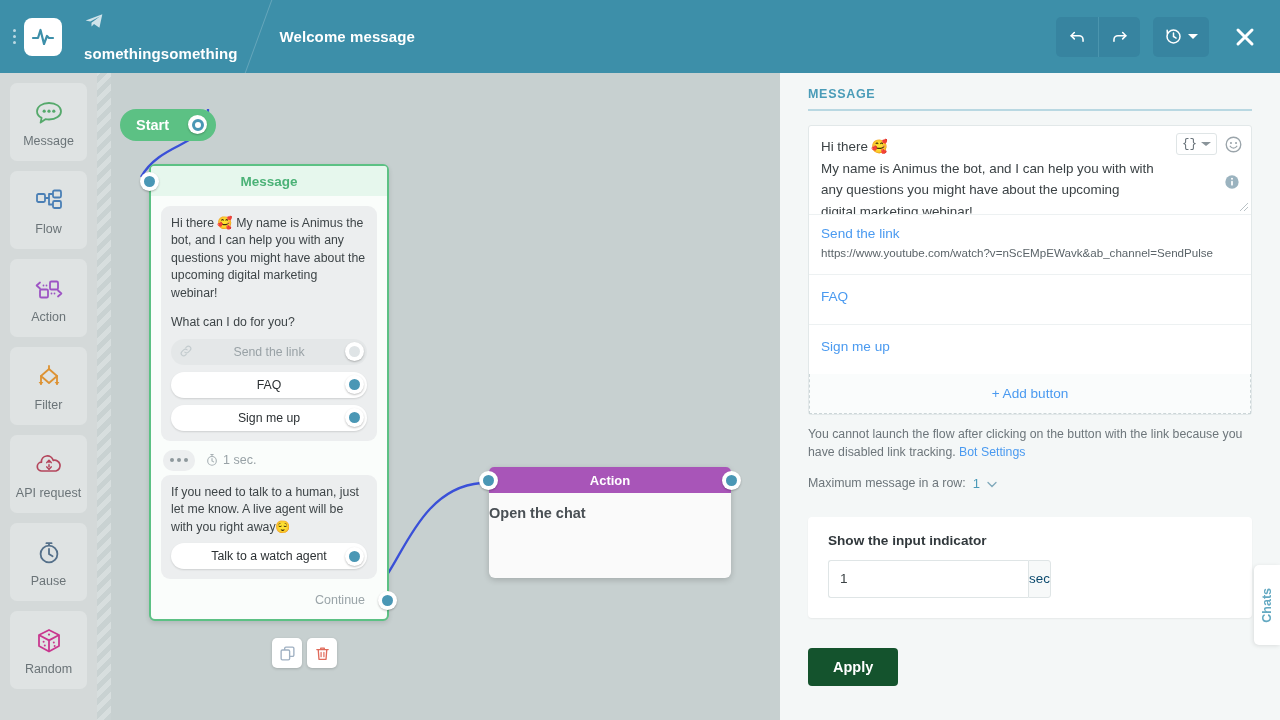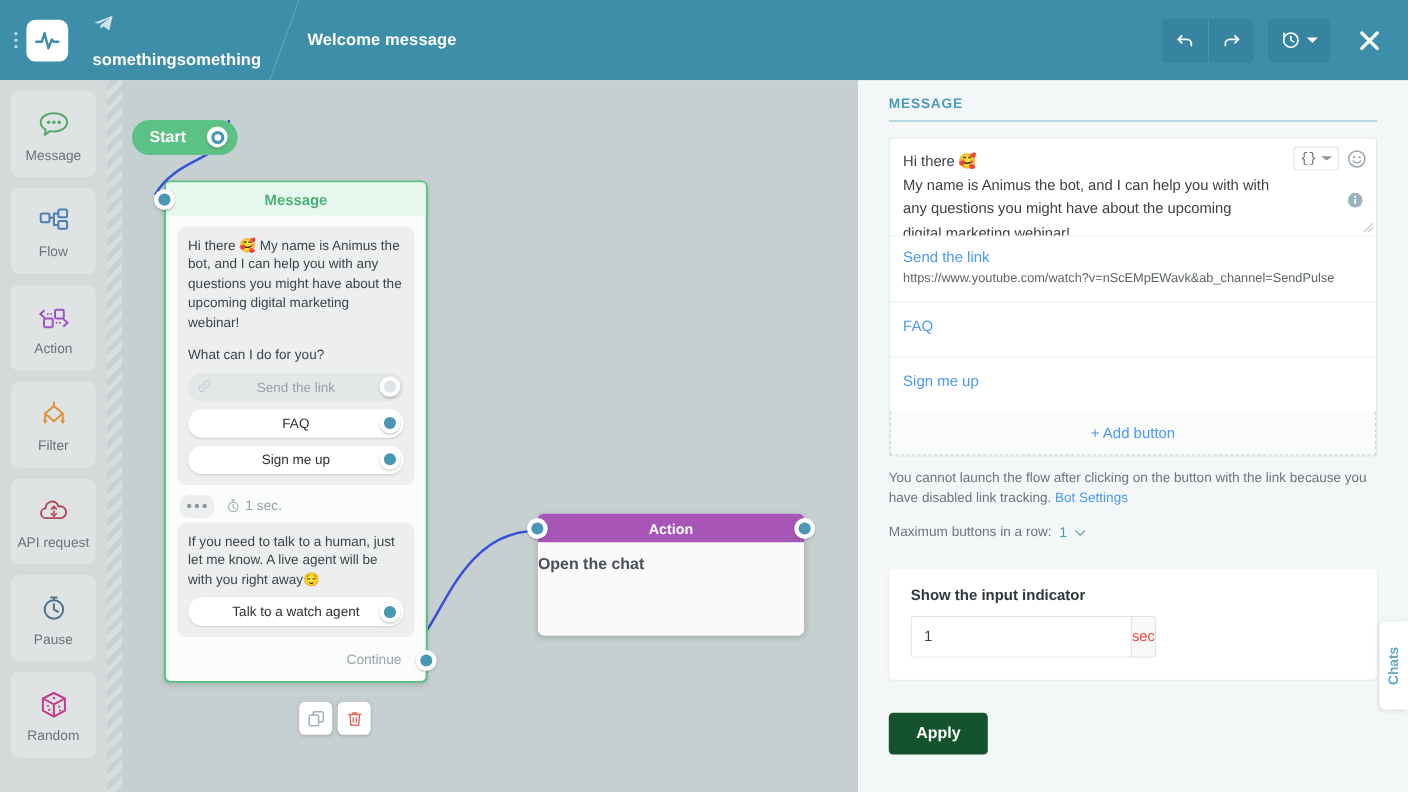--- a/index.html
+++ b/index.html
@@ -211,21 +211,21 @@
   .ind-card .ind-title { font-size: 13.6px; font-weight: bold; color: #31383c; margin-bottom: 12px; }
   .ind-input-wrap { display: flex; width: 150px; }
   .ind-input {
     flex: 1; height: 38px; border: 1px solid #dfe5e6; border-right: none; border-radius: 3px 0 0 3px;
     padding: 0 11px; font-size: 13.6px; color: #3b4245; font-family: "Liberation Sans", sans-serif;
     outline: none; background: #fff;
   }
   .ind-suffix {
     width: 48px; height: 38px; border: 1px solid #dfe5e6; border-radius: 0 3px 3px 0;
     background: #f7f9f9; display: flex; align-items: center; justify-content: center;
-    font-size: 13.4px; color: #ef4444;
+    font-size: 13.4px; color: #0c4a6e;
   }
   .apply-btn {
     margin-top: 30px; background: #14532d; color: #fff; border: none; border-radius: 4px;
     height: 38px; padding: 0 25px; font-size: 14.5px; font-weight: bold; cursor: pointer;
     font-family: "Liberation Sans", sans-serif;
   }
   .chats-tab {
     position: absolute; right: 0; top: 565px; width: 26px; height: 80px;
     background: #fff; border-radius: 5px 0 0 5px; box-shadow: -1px 1px 4px rgba(0,0,0,.1);
     display: flex; align-items: center; justify-content: center; cursor: pointer;
@@ -562,21 +562,21 @@
         <div class="br-label">Sign me up</div>
       </div>
       <div class="add-btn-row">+ Add button</div>
     </div>
 
     <div class="warn-note">
       <span>You cannot launch the flow after clicking on the button with the link because you have disabled link tracking. </span><a>Bot Settings</a>
     </div>
 
     <div class="maxrow">
-      <span>Maximum buttons in a row:</span>
+      <span>Maximum message in a row:</span>
       <span class="mx-val">
         <span>1</span>
         <svg width="10" height="7" viewBox="0 0 10 7" style="margin-left:3px">
           <path d="M1 1.5 L5 5.5 L9 1.5" fill="none" stroke="#7fa9bb" stroke-width="1.3" stroke-linecap="round"></path>
         </svg>
       </span>
     </div>
 
     <div class="ind-card">
       <div class="ind-title">Show the input indicator</div>

